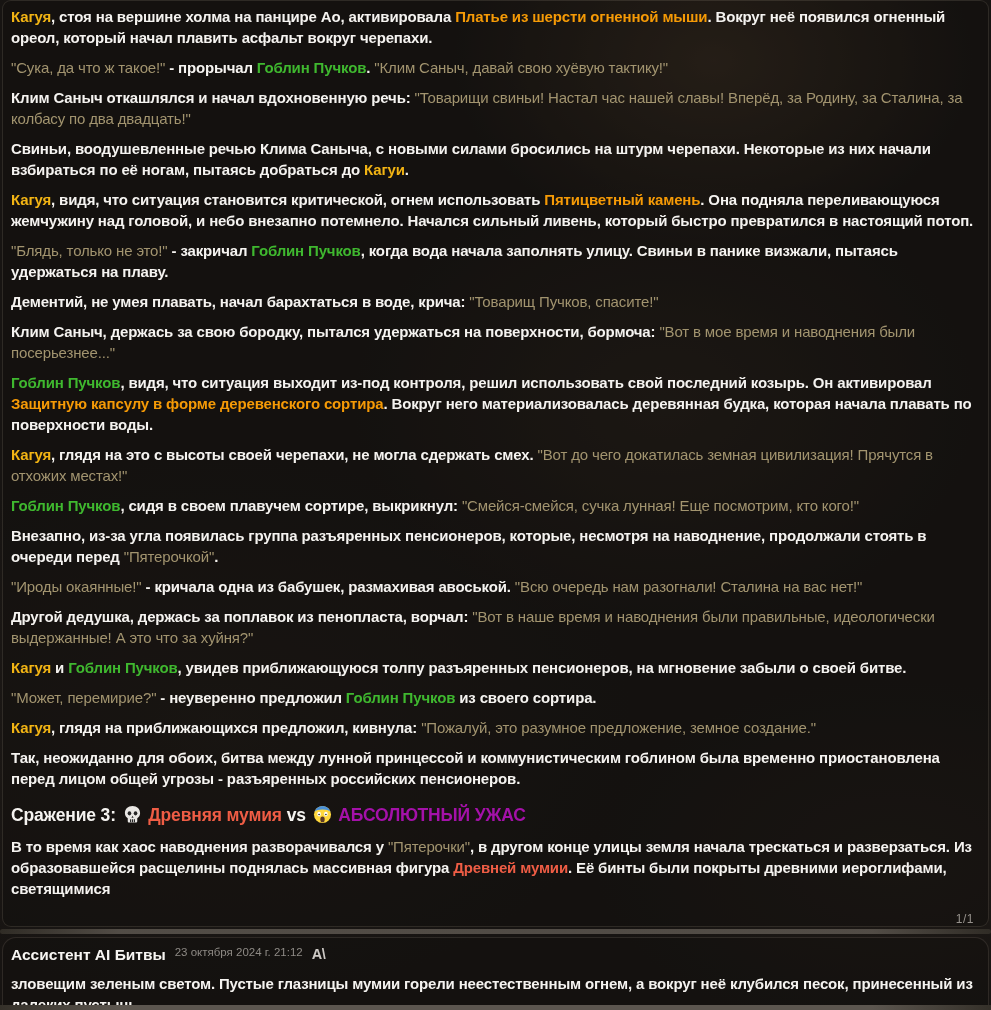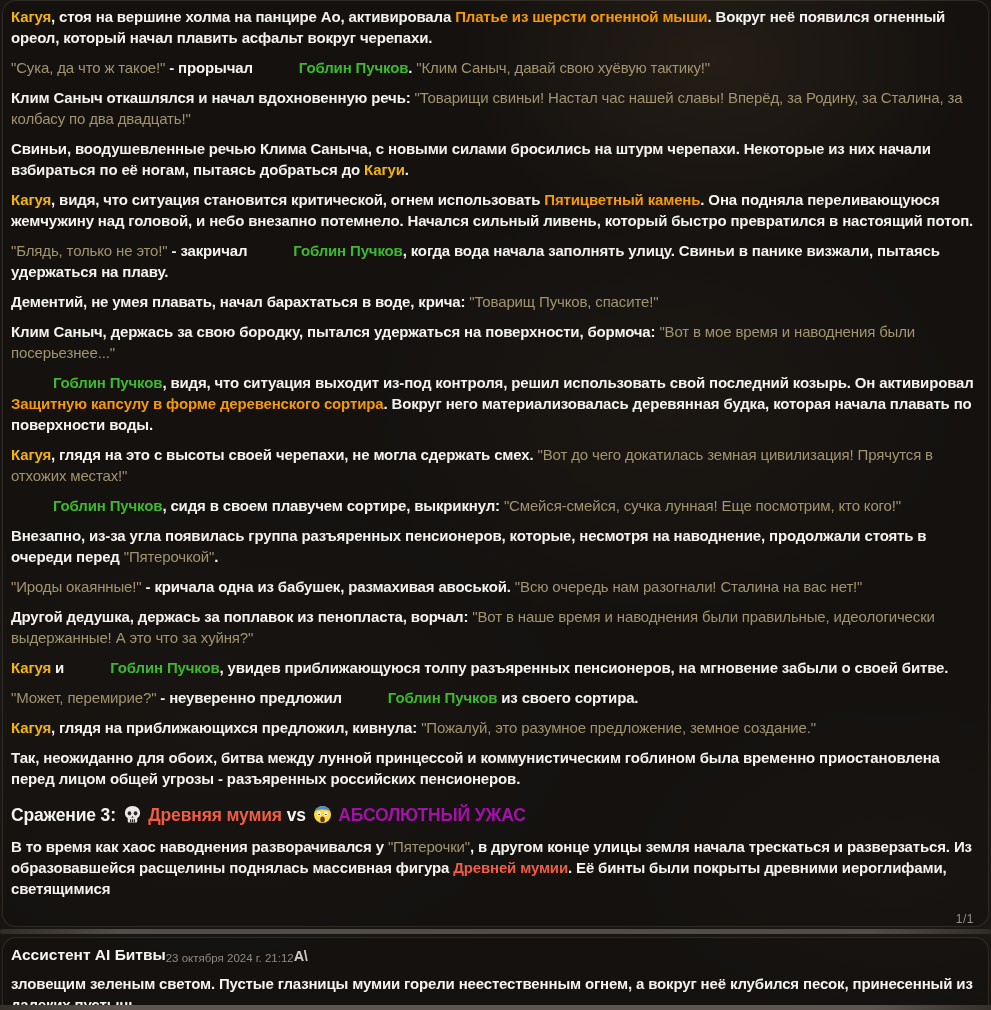--- a/index.html
+++ b/index.html
@@ -15,52 +15,52 @@
   }
   .msg{
     position:relative;
     margin:0 2px;
     padding:5px 8px 4px 8px;
     background:rgba(17,14,12,.42);
     border:1px solid rgba(140,130,120,.22);
     border-radius:14px;
     box-sizing:border-box;
   }
-  .msg-1{padding-bottom:18px;}
+  .msg-1{padding-bottom:18px;border-radius:9px;}
   .msg-2{margin-top:2px;border-bottom:none;border-bottom-left-radius:0;border-bottom-right-radius:0;min-height:130px;}
   .para{
     margin:0 0 9px 0;
     font-size:15px;line-height:21px;letter-spacing:-0.15px;
     color:#f5f3f0;font-weight:700;
   }
   .para.heading{margin:14px 0 6px 0;font-size:17.5px;line-height:24px;}
   .para.heading span{font-size:17.5px;}
   .t-narr{color:#f5f3f0;font-weight:700;}
   .t-quote{color:#a2946f;font-weight:400;}
   .t-kaguya{color:#f2b414;font-weight:700;}
-  .t-goblin{color:#3fb82f;font-weight:700;margin-left:42px;}
+  .t-goblin{color:#3fb82f;font-weight:700;}
   .t-item{color:#f59a06;font-weight:700;}
   .t-mummy{color:#ef5d45;font-weight:700;}
   .t-horror{color:#a411a9;font-weight:700;}
   .t-head{color:#f5f3f0;font-weight:700;}
   .emoji{display:inline-block;vertical-align:-3px;margin:0 2px;}
   .pager{
     position:absolute;right:14px;bottom:0;
     font-size:12px;color:#96918c;font-weight:400;letter-spacing:.5px;
   }
   .divider{
     height:5px;margin:2px 0 3px 0;border-radius:3px;
     background:linear-gradient(90deg,#343029,#5c564f 12%,#5c564f 88%,#343029);
     opacity:.85;
   }
   .bottom-strip{
     position:absolute;left:0;right:0;bottom:0;height:5px;
     background:linear-gradient(90deg,#343029,#5c564f 12%,#5c564f 88%,#343029);
   }
-  .msg-header{display:flex;align-items:flex-end;margin:3px 0 9px 0;}
+  .msg-header{display:flex;align-items:flex-start;gap:9px;margin:3px 0 9px 0;}
   .author{font-size:15.5px;font-weight:700;color:#f7f5f2;cursor:pointer;}
   .timestamp{font-size:11.5px;color:#8e8a85;font-weight:400;}
   .ai-badge{font-size:14.5px;font-weight:700;color:#cdc9c5;letter-spacing:-.5px;}
 </style>
 </head>
 <body>
 
 <div class="msg msg-1">
   <div>
       <p class="para"><span class="t-kaguya">Кагуя</span><span class="t-narr">, стоя на вершине холма на панцире Ао, активировала </span><span class="t-item">Платье из шерсти огненной мыши</span><span class="t-narr">. Вокруг неё появился огненный ореол, который начал плавить асфальт вокруг черепахи.</span></p>

